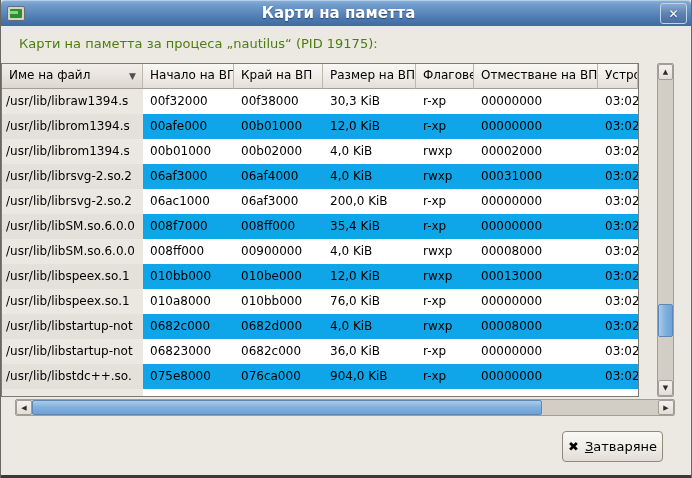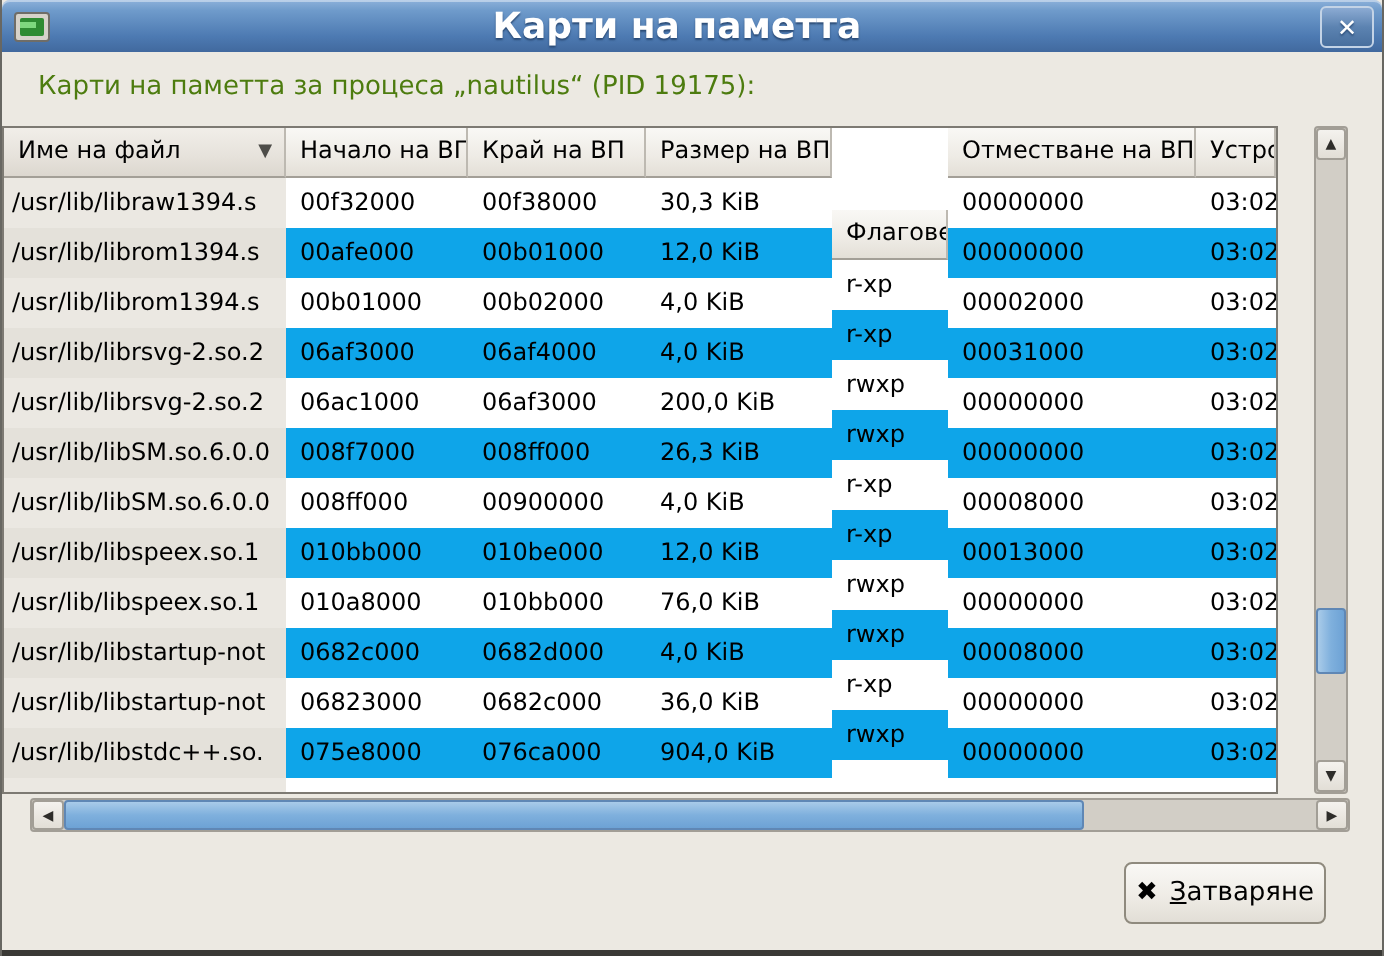--- a/index.html
+++ b/index.html
@@ -32,21 +32,21 @@
   }
   .win-icon .screen{
     position:absolute;left:2px;top:2px;right:2px;bottom:2px;
     background:#2e8b32;border-radius:1px;
   }
   .win-icon .graph{
     position:absolute;left:2px;top:4px;width:8px;height:3px;background:#7ed87e;
   }
   .titlebar .title{
     position:absolute;left:0;right:15px;text-align:center;
-    color:#fff;font-size:18px;font-weight:bold;
+    color:#fff;font-size:15px;font-weight:bold;
     text-shadow:0 1px 1px #2a4a74;
   }
   .tb-close{
     position:absolute;right:4px;top:3px;width:25px;height:19px;
     background:linear-gradient(180deg,#8cabd3 0%,#5c83b1 50%,#486f9e 100%);
     border:1px solid #c3d3e6;border-radius:3px;
     display:flex;align-items:center;justify-content:center;
     color:#fff;font-size:12px;font-weight:bold;
     text-shadow:0 1px 1px #30517c;cursor:default;
   }
@@ -84,21 +84,21 @@
     white-space:nowrap;overflow:hidden;
     background:#fff;
   }
   .td.c0{padding-left:4px;background:#ebe8e2;}
   .tr.alt .td{background:#0ea5e9;}
   .tr.alt .td.c0{background:#e4e1da;}
   .c0{width:141px;flex:0 0 141px;}
   .c1{width:91px;flex:0 0 91px;}
   .c2{width:89px;flex:0 0 89px;}
   .c3{width:93px;flex:0 0 93px;}
-  .c4{width:58px;flex:0 0 58px;margin-top:41px;}
+  .c4{width:58px;flex:0 0 58px;}
   .c5{width:124px;flex:0 0 124px;}
   .c6{width:40px;flex:1 0 40px;}
   .filler{display:flex;height:7px;}
   .filler .f0{width:141px;background:#ebe8e2;}
   .filler .f1{flex:1;background:#fff;}
 
   
   .sb-btn{
     box-sizing:border-box;
     background:linear-gradient(180deg,#f4f2ee,#e2ded6);
@@ -220,21 +220,21 @@
           <div class="td c2">06af3000</div>
           <div class="td c3">200,0 KiB</div>
           <div class="td c4">r-xp</div>
           <div class="td c5">00000000</div>
           <div class="td c6">03:02</div>
         </div>
         <div class="tr alt">
           <div class="td c0">/usr/lib/libSM.so.6.0.0</div>
           <div class="td c1">008f7000</div>
           <div class="td c2">008ff000</div>
-          <div class="td c3">26,3 KiB</div>
+          <div class="td c3">35,4 KiB</div>
           <div class="td c4">r-xp</div>
           <div class="td c5">00000000</div>
           <div class="td c6">03:02</div>
         </div>
         <div class="tr">
           <div class="td c0">/usr/lib/libSM.so.6.0.0</div>
           <div class="td c1">008ff000</div>
           <div class="td c2">00900000</div>
           <div class="td c3">4,0 KiB</div>
           <div class="td c4">rwxp</div>

